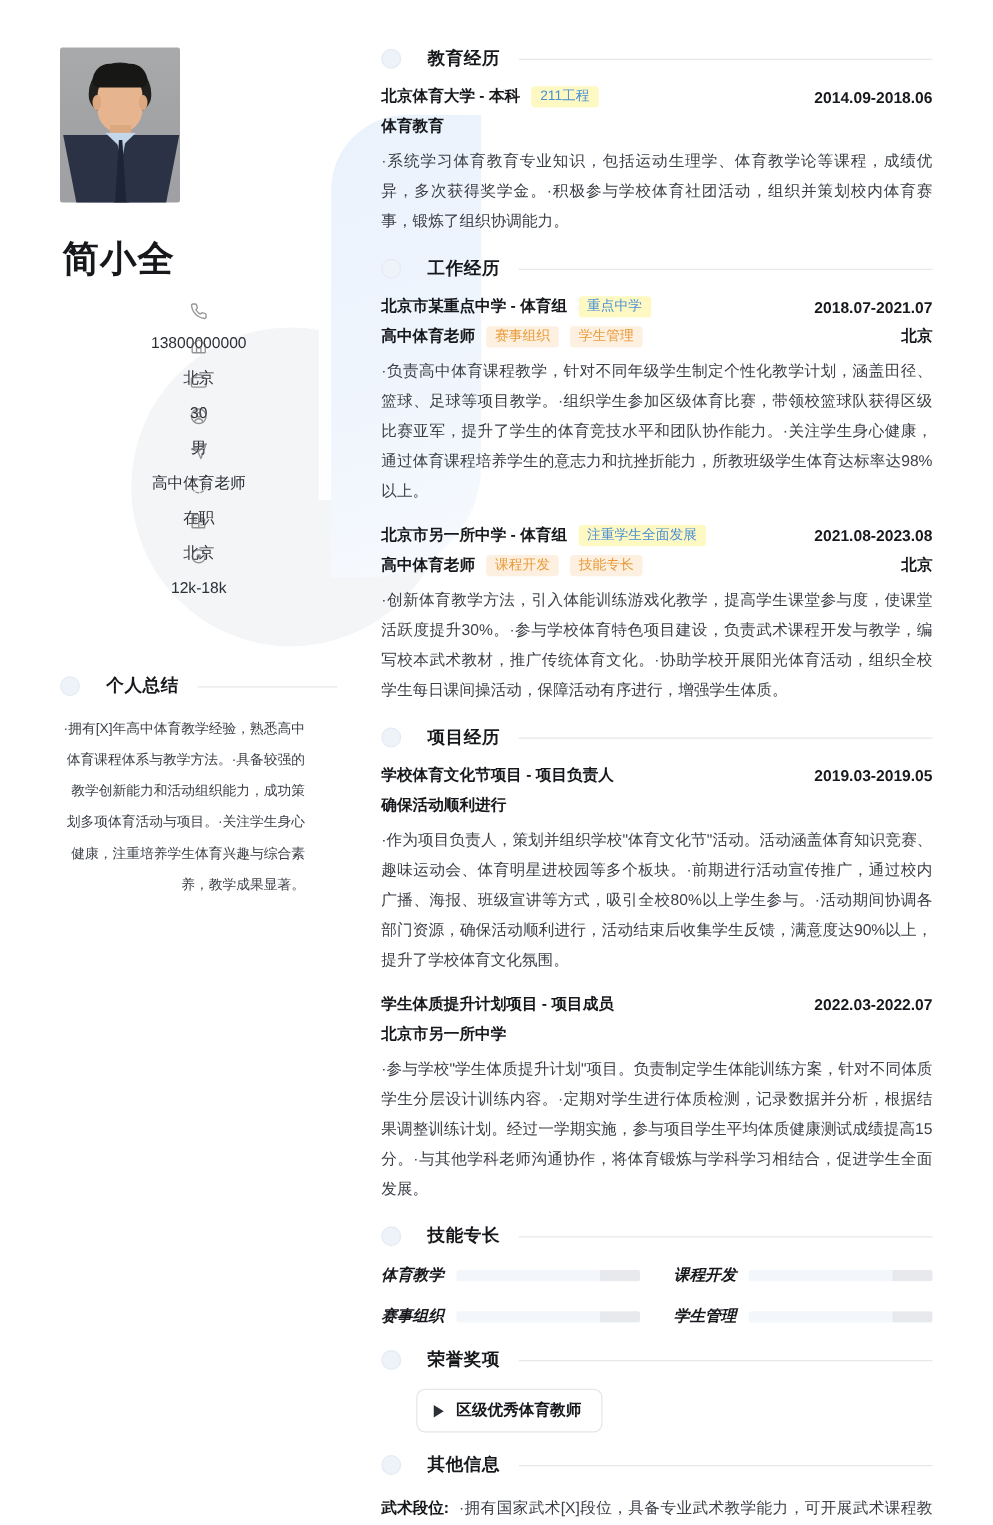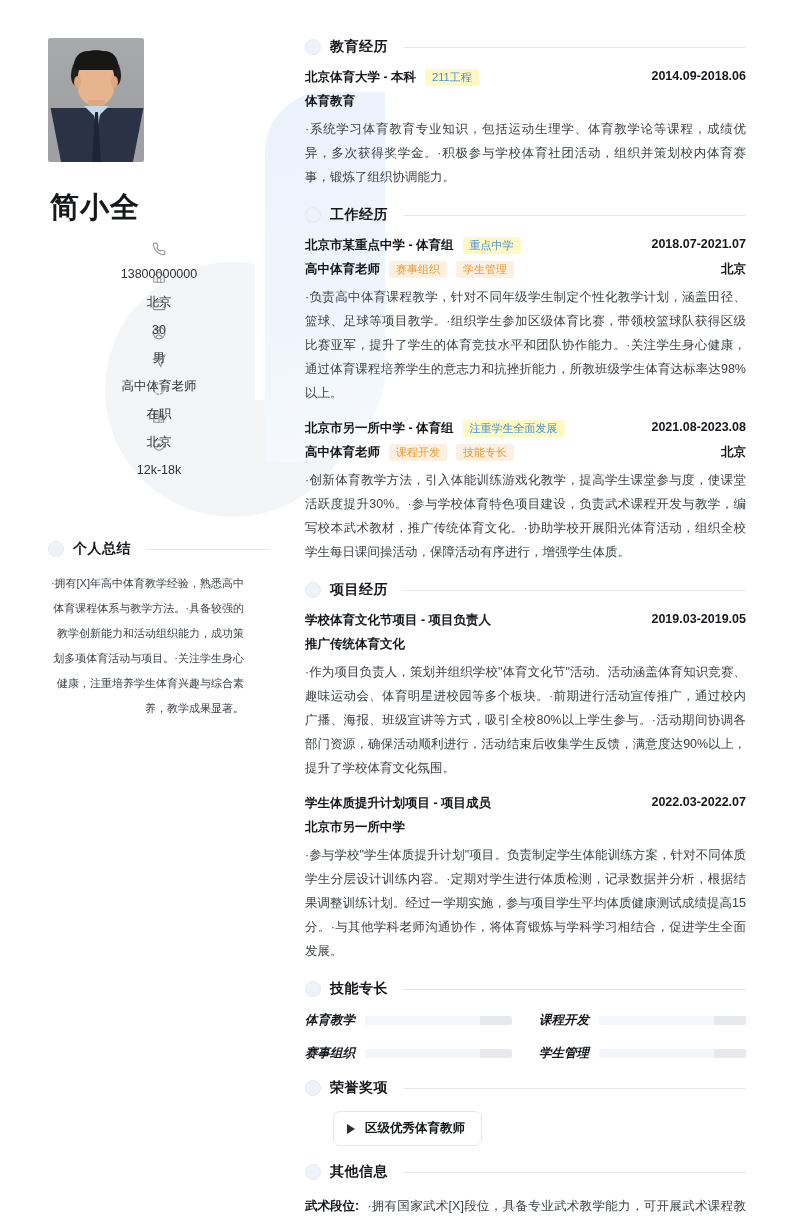--- a/index.html
+++ b/index.html
@@ -60,33 +60,33 @@
   .contact-item .ic{width:14px;height:14px;flex:0 0 14px;display:flex;align-items:center;justify-content:center;opacity:.62;}
   .contact-item .ic svg{display:block;}
   .contact-item .tx{line-height:1;padding-top:1px;}
 
   
   .sec-head{display:flex;align-items:center;gap:9px;margin:0 0 13px 0;}
   .sec-head .dot{
     width:14px;height:14px;flex:0 0 14px;border-radius:50%;
     background:#eef3f9;border:1px solid #e4ebf4;
   }
-  .sec-head .ttl{font-size:14px;font-weight:700;color:#16181c;letter-spacing:.5px;white-space:nowrap;}
+  .sec-head .ttl{font-size:14px;font-weight:700;color:#16181c;letter-spacing:.5px;white-space:nowrap;margin-left:12px;}
   .sec-head .rule{flex:1;height:1px;background:#e8e8e8;margin-left:6px;}
 
   .summary-head{margin-top:74px;}
   .summary-text{font-size:11px;line-height:25px;color:#3b3f46;width:196px;margin-top:13px;text-align:right;}
 
   
   .main{flex:1;padding:38px 48px 0 35px;box-sizing:border-box;}
   .block{margin-bottom:17px;}
 
   .entry{margin-bottom:15px;}
   .entry:last-child{margin-bottom:0;}
-  .row{display:flex;align-items:flex-start;justify-content:space-between;margin-bottom:7px;gap:12px;}
+  .row{display:flex;align-items:center;justify-content:space-between;margin-bottom:7px;gap:12px;}
   .row-left{display:flex;align-items:center;gap:9px;flex-wrap:wrap;}
   .org{font-size:12.5px;font-weight:700;color:#16181c;}
   .role{font-size:12.5px;font-weight:700;color:#16181c;}
   .date{font-size:12.5px;font-weight:700;color:#16181c;white-space:nowrap;}
   .loc{font-size:12.5px;font-weight:700;color:#16181c;white-space:nowrap;}
   .sub{font-size:12.5px;font-weight:700;color:#16181c;margin-bottom:7px;}
 
   .tag{font-size:11px;line-height:17px;padding:0 7px;border-radius:3px;white-space:nowrap;}
   .tag.blue{background:#fef9c3;color:#4b8fd4;}
   .tag.orange{background:#fdf0e0;color:#e89b38;}
@@ -299,21 +299,21 @@
         <span class="rule"></span>
       </div>
 
       <div class="entry">
         <div class="row">
           <div class="row-left">
             <span class="org">学校体育文化节项目 - 项目负责人</span>
           </div>
           <span class="date">2019.03-2019.05</span>
         </div>
-        <div class="sub">推广传统体育文化</div>
+        <div class="sub">确保活动顺利进行</div>
         <div class="desc">·作为项目负责人，策划并组织学校"体育文化节"活动。活动涵盖体育知识竞赛、趣味运动会、体育明星进校园等多个板块。·前期进行活动宣传推广，通过校内广播、海报、班级宣讲等方式，吸引全校80%以上学生参与。·活动期间协调各部门资源，确保活动顺利进行，活动结束后收集学生反馈，满意度达90%以上，提升了学校体育文化氛围。</div>
       </div>
 
       <div class="entry">
         <div class="row">
           <div class="row-left">
             <span class="org">学生体质提升计划项目 - 项目成员</span>
           </div>
           <span class="date">2022.03-2022.07</span>
         </div>

